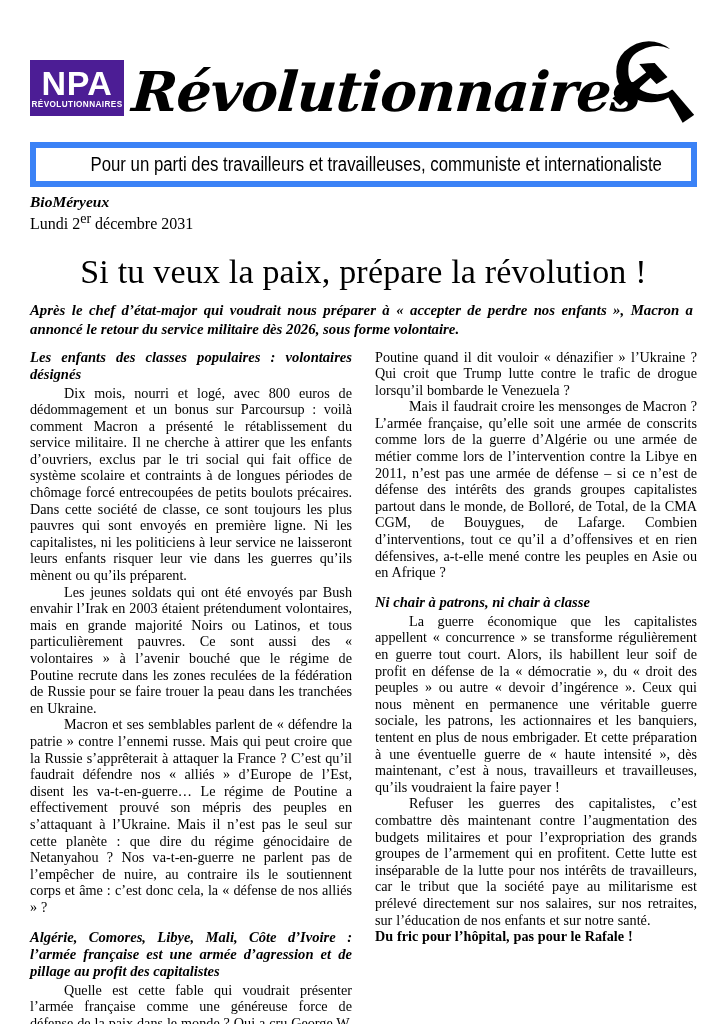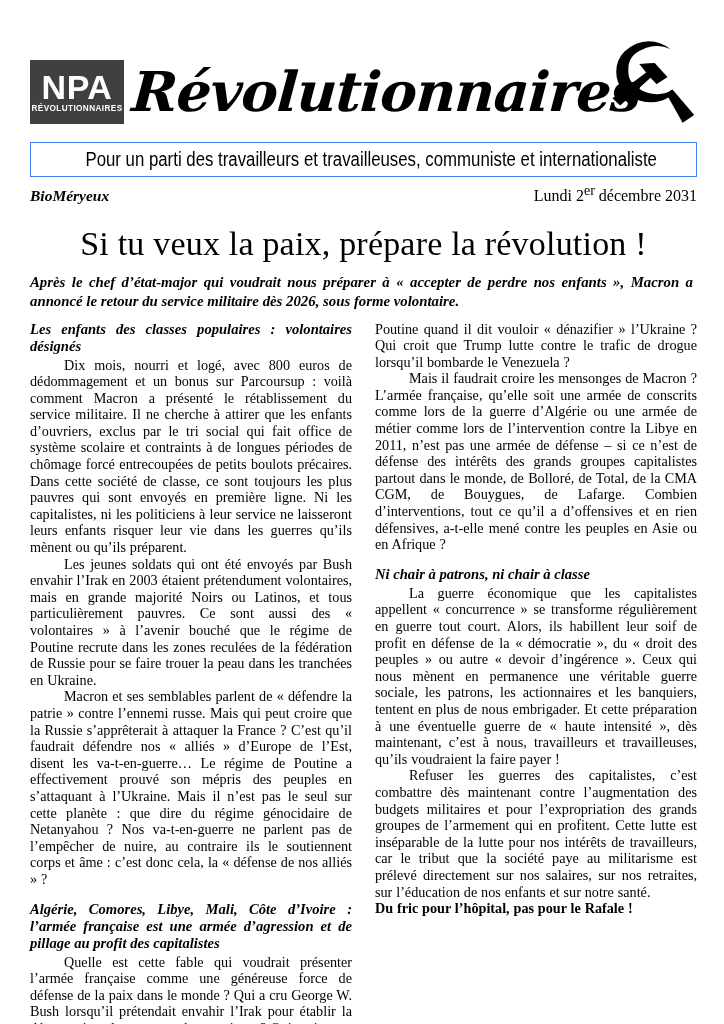--- a/index.html
+++ b/index.html
@@ -11,22 +11,22 @@
     color:#000;
     font-family:"Liberation Serif", serif;
     overflow:hidden;
     box-sizing:border-box;
     padding:0 27px 0 30px;
   }
   
   .masthead{position:relative;height:150px;}
   .logo{
     position:absolute;left:0;top:60px;
-    width:94px;height:64px;
-    background:#404040;color:#fff;
+    width:94px;height:56px;
+    background:#4c1d95;color:#fff;
     display:flex;flex-direction:column;align-items:center;justify-content:center;
     font-family:"Liberation Sans", sans-serif;
   }
   .logo-npa{font-size:34px;font-weight:bold;line-height:30px;letter-spacing:0.5px;}
   .logo-sub{font-size:8.2px;font-weight:bold;letter-spacing:0.4px;margin-top:2px;}
   .masthead-title{
     position:absolute;left:102px;top:62px;
     width:486px;text-align:center;
     font-family:"DejaVu Serif", serif;
     font-style:italic;font-weight:bold;
@@ -36,37 +36,38 @@
     white-space:nowrap;
   }
   .hs-icon{
     position:absolute;right:-6px;top:28px;
     font-size:112px;line-height:112px;
     transform:scaleX(-1);
     font-family:"DejaVu Sans", sans-serif;
   }
   
   .banner{
-    border:1px solid #3b82f6;
+    border:6px solid #3b82f6;
     margin-top:-8px;
     text-align:center;
     padding:5px 0 6px 0;
   }
   .banner-text{
     display:inline-block;
     font-family:"Liberation Sans", sans-serif;
     font-size:20px;line-height:22px;
     transform:scaleX(0.84);
     transform-origin:center;
     white-space:nowrap;
   }
   
   .meta-row{
     display:flex;justify-content:space-between;align-items:baseline;
     margin-top:6px;
+    flex-direction:column;
   }
   .byline{font-weight:bold;font-style:italic;font-size:15.5px;}
   .dateline{font-size:16px;}
   .dateline sup{font-size:14px;}
   
   .title{
     font-size:34px;font-weight:normal;
     text-align:center;
     margin:20px 0 10px 0;
     letter-spacing:0.2px;

